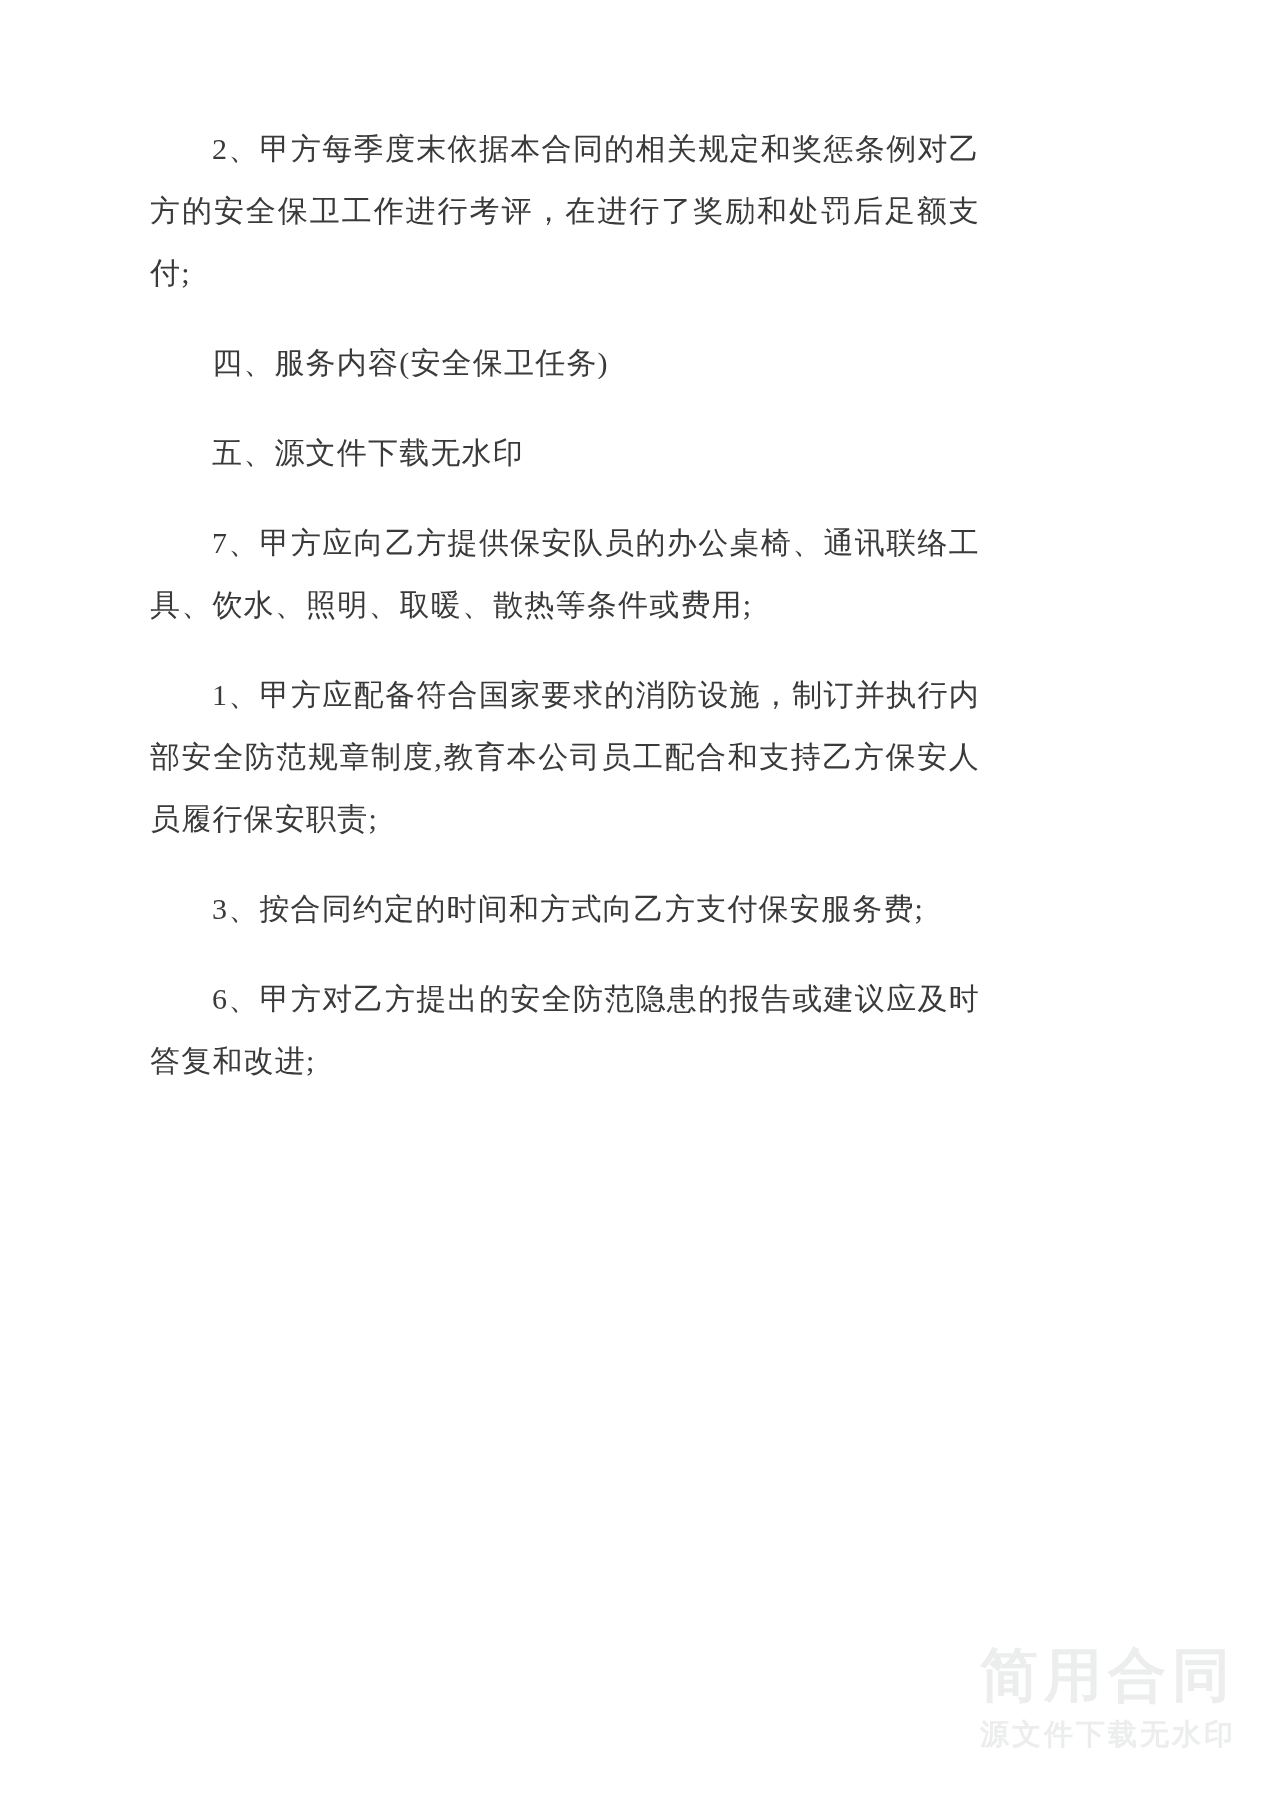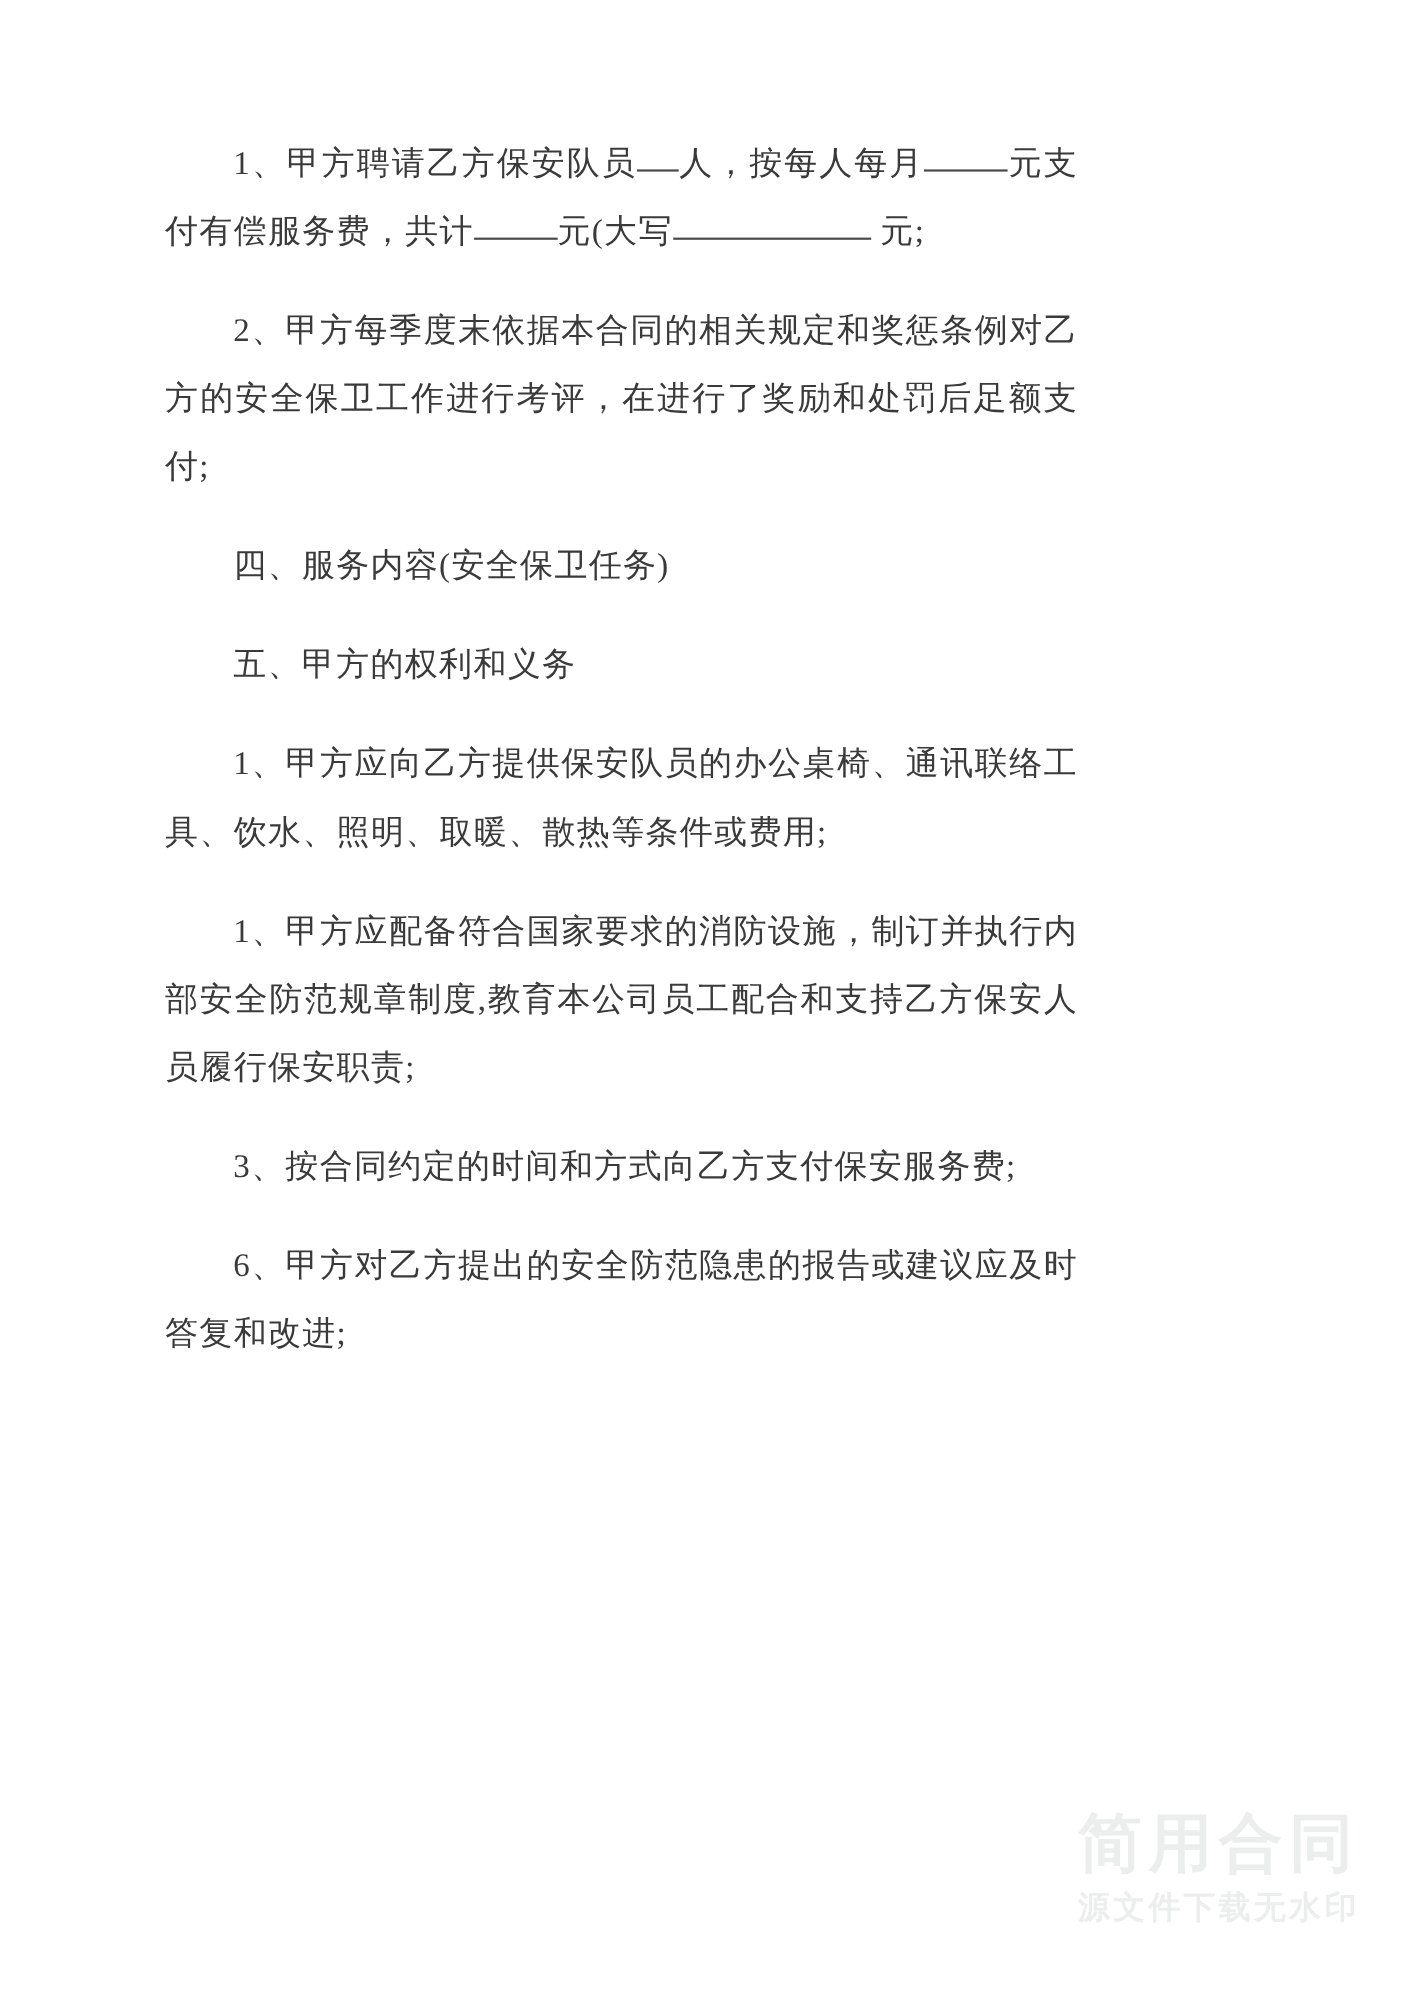--- a/index.html
+++ b/index.html
@@ -72,25 +72,24 @@
     letter-spacing: 3px;
     margin-top: 6px;
   }
 </style>
 </head>
 <body>
 
 <div class="page">
 
   <div class="doc-body">
-      <p class="para indent">1、甲方聘请乙方保安队员<span class="blank b-2"></span>人，按每人每月<span class="blank b-4"></span>元支付有偿服务费，共计<span class="blank b-4"></span>元(大写<span class="blank b-10"></span> 元;</p>
       <p class="para indent">2、甲方每季度末依据本合同的相关规定和奖惩条例对乙方的安全保卫工作进行考评，在进行了奖励和处罚后足额支付;</p>
       <p class="para indent short">四、服务内容(安全保卫任务)</p>
-      <p class="para indent short">五、甲方的权利和义务</p>
-      <p class="para indent">1、甲方应向乙方提供保安队员的办公桌椅、通讯联络工具、饮水、照明、取暖、散热等条件或费用;</p>
+      <p class="para indent short">五、源文件下载无水印</p>
+      <p class="para indent">7、甲方应向乙方提供保安队员的办公桌椅、通讯联络工具、饮水、照明、取暖、散热等条件或费用;</p>
       <p class="para indent">1、甲方应配备符合国家要求的消防设施，制订并执行内部安全防范规章制度,教育本公司员工配合和支持乙方保安人员履行保安职责;</p>
       <p class="para indent">3、按合同约定的时间和方式向乙方支付保安服务费;</p>
       <p class="para indent">6、甲方对乙方提出的安全防范隐患的报告或建议应及时答复和改进;</p>
     </div>
 
   <div class="watermark">
     <div class="wm-main">简用合同</div>
     <div class="wm-sub">源文件下载无水印</div>
   </div>
 

